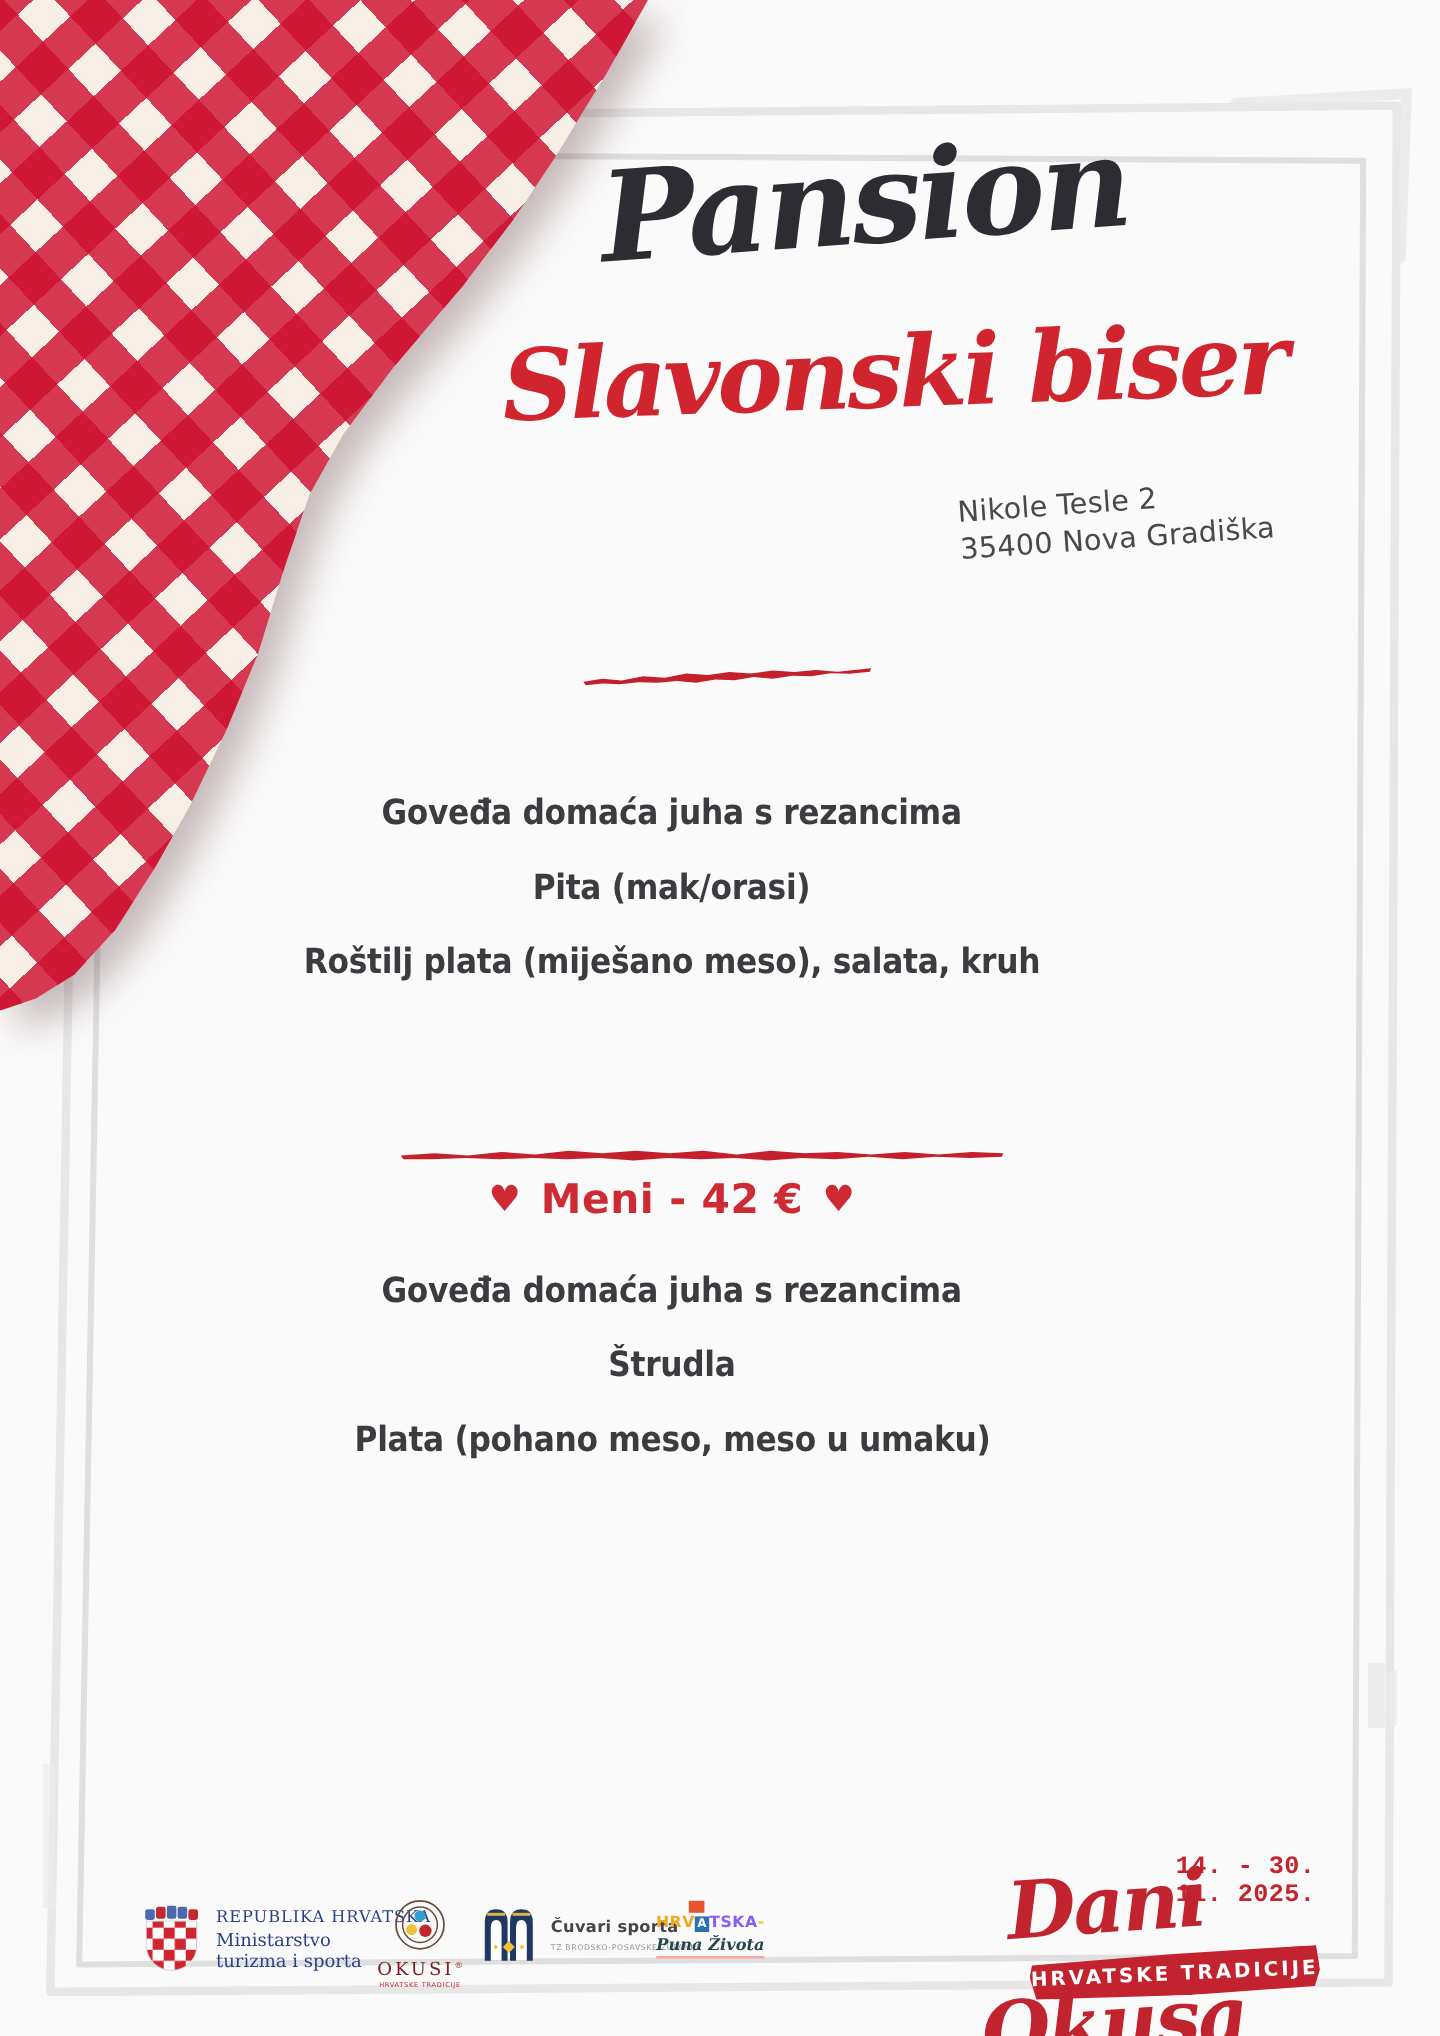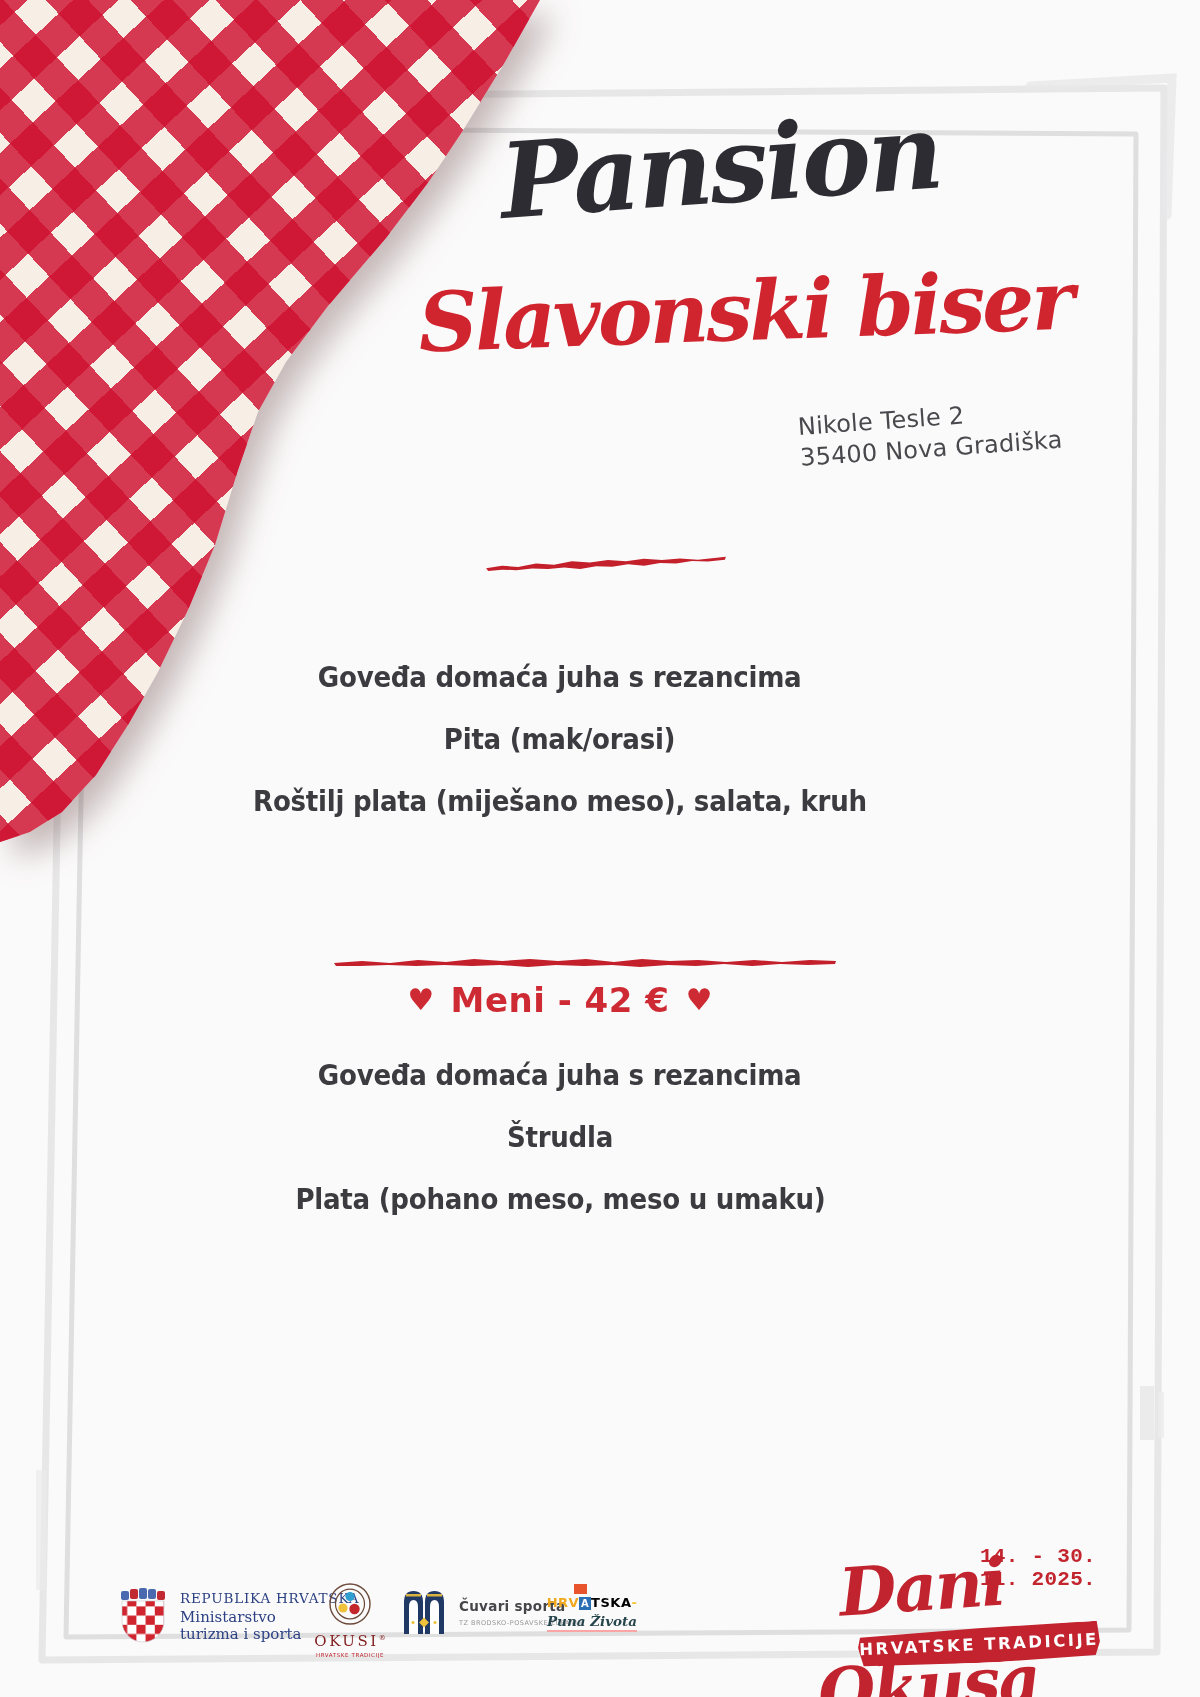--- a/index.html
+++ b/index.html
@@ -71,21 +71,21 @@
   .okusi-tag{font-size:5.5px;letter-spacing:.6px;color:#c0242c;margin-top:2px;}
   .cuvari{position:absolute;left:402px;top:50px;display:flex;align-items:center;}
   .cuvari-text{margin-left:13px;}
   .cuvari-name{font-size:13.5px;font-weight:bold;color:#46464a;letter-spacing:.3px;}
   .cuvari-tag{font-size:6.5px;color:#96969a;letter-spacing:.5px;margin-top:5px;}
   .hrv{position:absolute;left:546px;top:46px;width:92px;text-align:center;}
   .hrv-square-top{width:13px;height:10px;background:#e8542b;margin:0 auto 1px 28px;}
   .hrv-row{font-size:13px;font-weight:bold;letter-spacing:.5px;white-space:nowrap;}
   .hrv-pre{color:#f0a81e;}
   .hrv-a{display:inline-block;width:12px;background:#2b6fb5;color:#fff;font-size:10px;line-height:13px;}
-  .hrv-post{color:#000000;}
+  .hrv-post{color:#8b5cf6;}
   .hrv-dash{color:#f5c53a;}
   .hrv-tag{font-family:"DejaVu Serif",serif;font-style:italic;font-weight:bold;font-size:13.5px;color:#27454c;margin-top:3px;border-bottom:2px solid #fca5a5;display:inline-block;padding-bottom:1px;}
   .dani-dates{
     position:absolute;left:940px;top:7px;width:156px;text-align:right;
     font-family:Liberation Mono, monospace;font-weight:bold;font-size:21px;color:#c2252e;letter-spacing:.3px;
   }
   .dani-name{
     position:absolute;left:742px;top:0px;width:366px;text-align:center;
     font-family:"DejaVu Serif",serif;font-style:italic;font-weight:bold;
     font-size:66px;color:#c1242f;transform:rotate(-4deg);letter-spacing:-2px;line-height:1.5;

